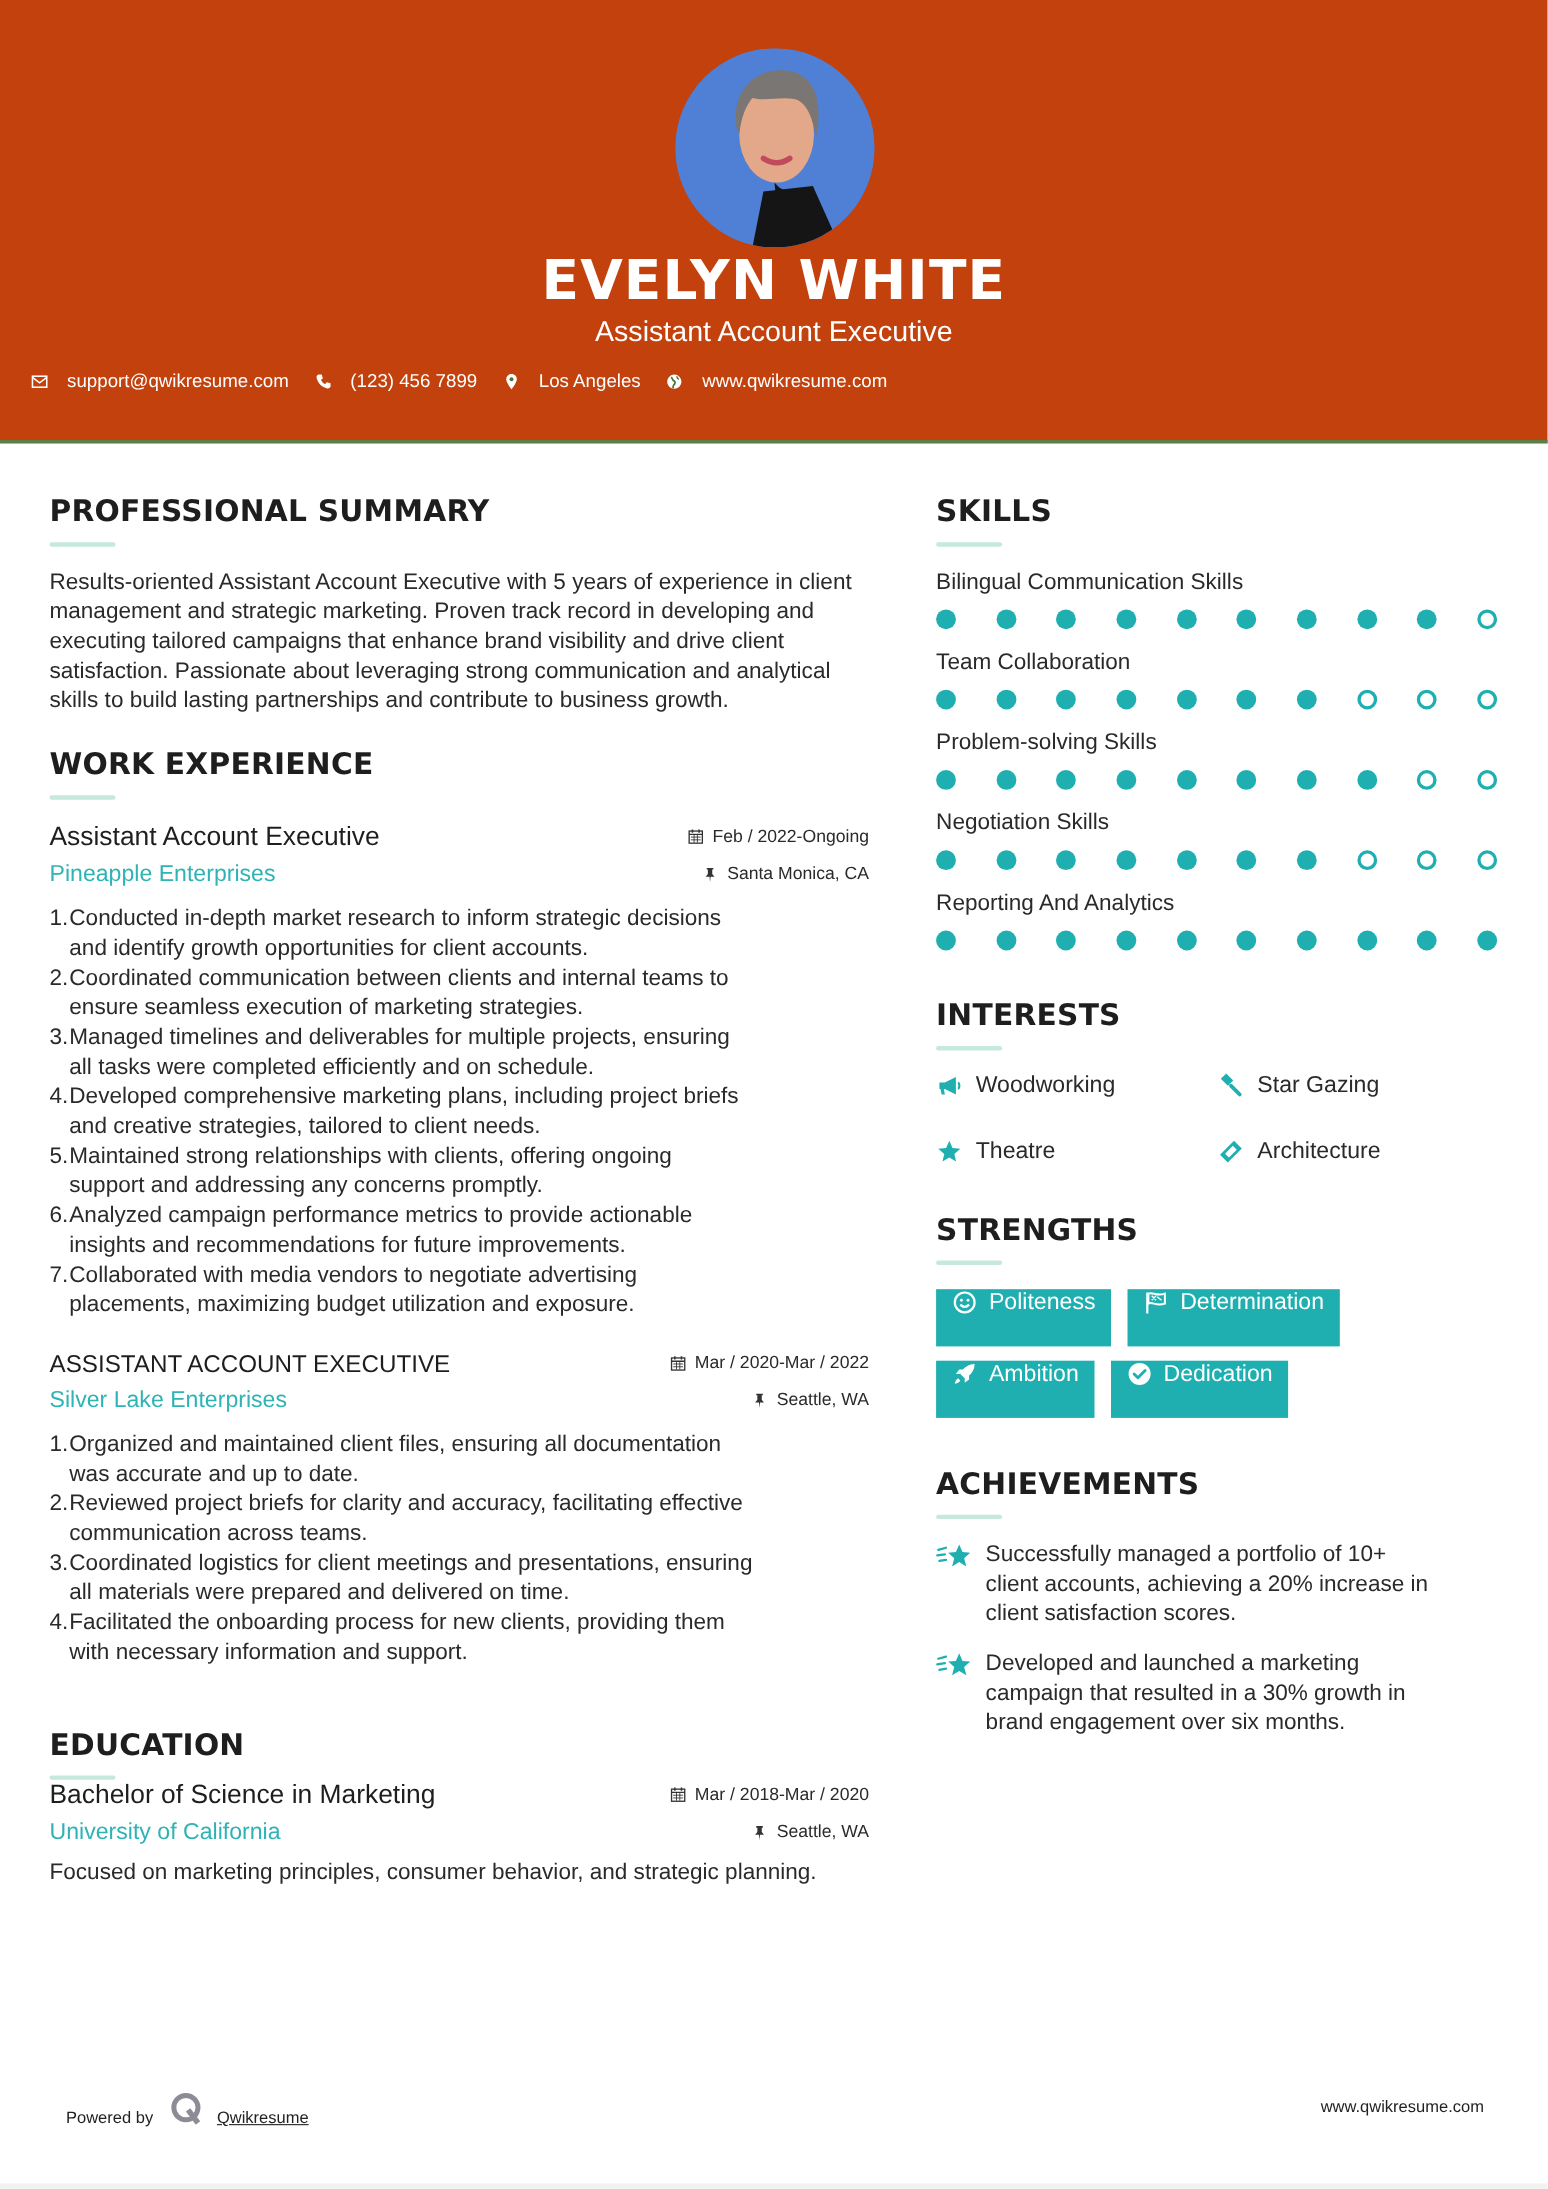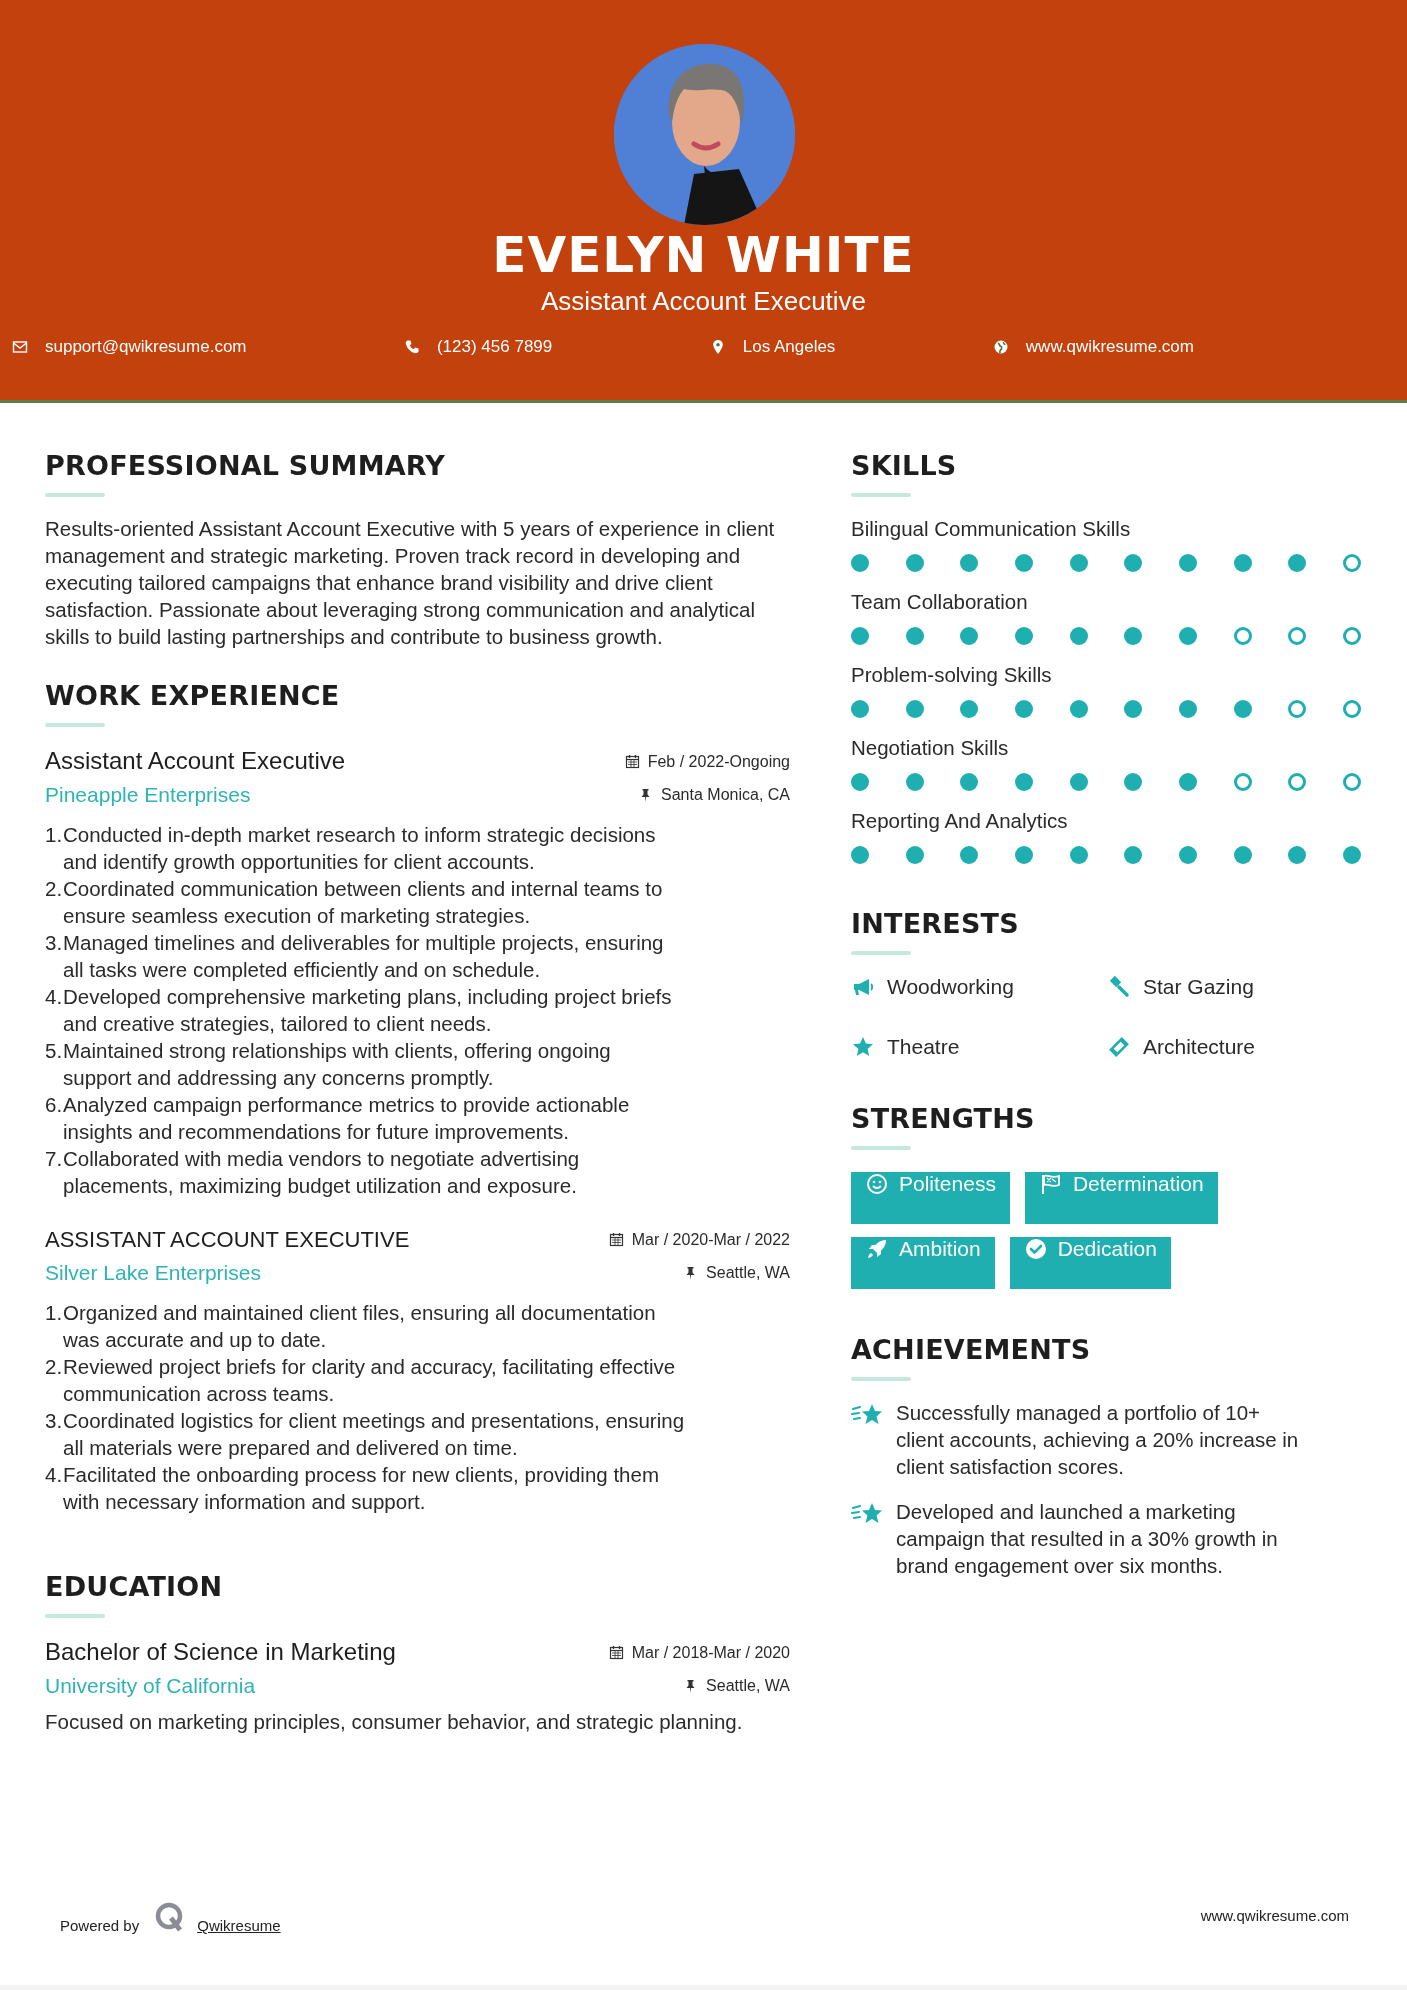--- a/index.html
+++ b/index.html
@@ -5,21 +5,21 @@
   * { box-sizing: border-box; margin: 0; padding: 0; }
   html, body { width: 1407px; height: 1990px; background: #ffffff; overflow: hidden; }
   body { font-family: "Liberation Sans", sans-serif; color: #2a2a2a; position: relative; }
 
   
   .header { position: absolute; left: 0; top: 0; width: 1407px; height: 403px; background: #c2410c; border-bottom: 3px solid #5d7f47; }
   .photo { position: absolute; left: 614px; top: 44px; width: 181px; height: 181px; border-radius: 50%; background: #4f80d6; overflow: hidden; }
   .photo svg { width: 100%; height: 100%; display: block; }
   .name { position: absolute; left: 0; top: 226px; width: 1407px; text-align: center; color: #ffffff; font-size: 50px; font-weight: bold; letter-spacing: 1px; font-family: "DejaVu Sans", sans-serif; }
   .title { position: absolute; left: 0; top: 286px; width: 1407px; text-align: center; color: #ffffff; font-size: 26px; }
-  .contacts { position: absolute; left: 0; top: 337px; width: 1205px; display: flex; justify-content: space-between; align-items: center; color: #ffffff; font-size: 17px; }
+  .contacts { position: absolute; left: 0; top: 337px; width: 1205px; display: flex; justify-content: flex-start; align-items: center; color: #ffffff; font-size: 17px; padding-left: 16px; }
   .contact { display: flex; align-items: center; margin: 0 11px; }
   .contact .ic { width: 18px; height: 18px; margin-right: 16px; display: inline-flex; align-items: center; justify-content: center; }
   .contact .ic svg { width: 16px; height: 16px; }
 
   
   .sec-title { font-size: 27px; font-weight: bold; color: #1e1e1e; font-family: "DejaVu Sans", sans-serif; letter-spacing: 0.2px; }
   .sec-line { width: 60px; height: 4px; background: #c7e8df; margin-top: 12px; border-radius: 2px; }
 
   .left { position: absolute; left: 45px; top: 450px; width: 745px; }
   .right { position: absolute; left: 851px; top: 450px; width: 520px; }
@@ -248,21 +248,21 @@
             <span class="num">4.</span>
             <span><span>Facilitated the onboarding process for new clients, providing them</span><br><span>with necessary information and support.</span></span>
           </li>
       </ol>
     </div>
   </section>
 
   <section style="margin-top:56px;">
     <div class="sec-title">EDUCATION</div>
     <div class="sec-line"></div>
-    <div class="job" style="margin-top:20px;">
+    <div class="job" style="">
       <div class="job-head">
         <div class="job-title">Bachelor of Science in Marketing</div>
         <div class="job-meta">
           <span class="mi">
               <svg viewBox="0 0 15 15">
                 <rect x="1.5" y="2.5" width="12" height="11" fill="none" stroke="#333" stroke-width="1.2"></rect>
                 <line x1="1.5" y1="5.5" x2="13.5" y2="5.5" stroke="#333" stroke-width="1.2"></line>
                 <line x1="4.5" y1="1" x2="4.5" y2="4" stroke="#333" stroke-width="1.4"></line>
                 <line x1="10.5" y1="1" x2="10.5" y2="4" stroke="#333" stroke-width="1.4"></line>
                 <path d="M3 8h9M3 10.5h9M6 6v7M9 6v7" stroke="#333" stroke-width="0.8"></path>

